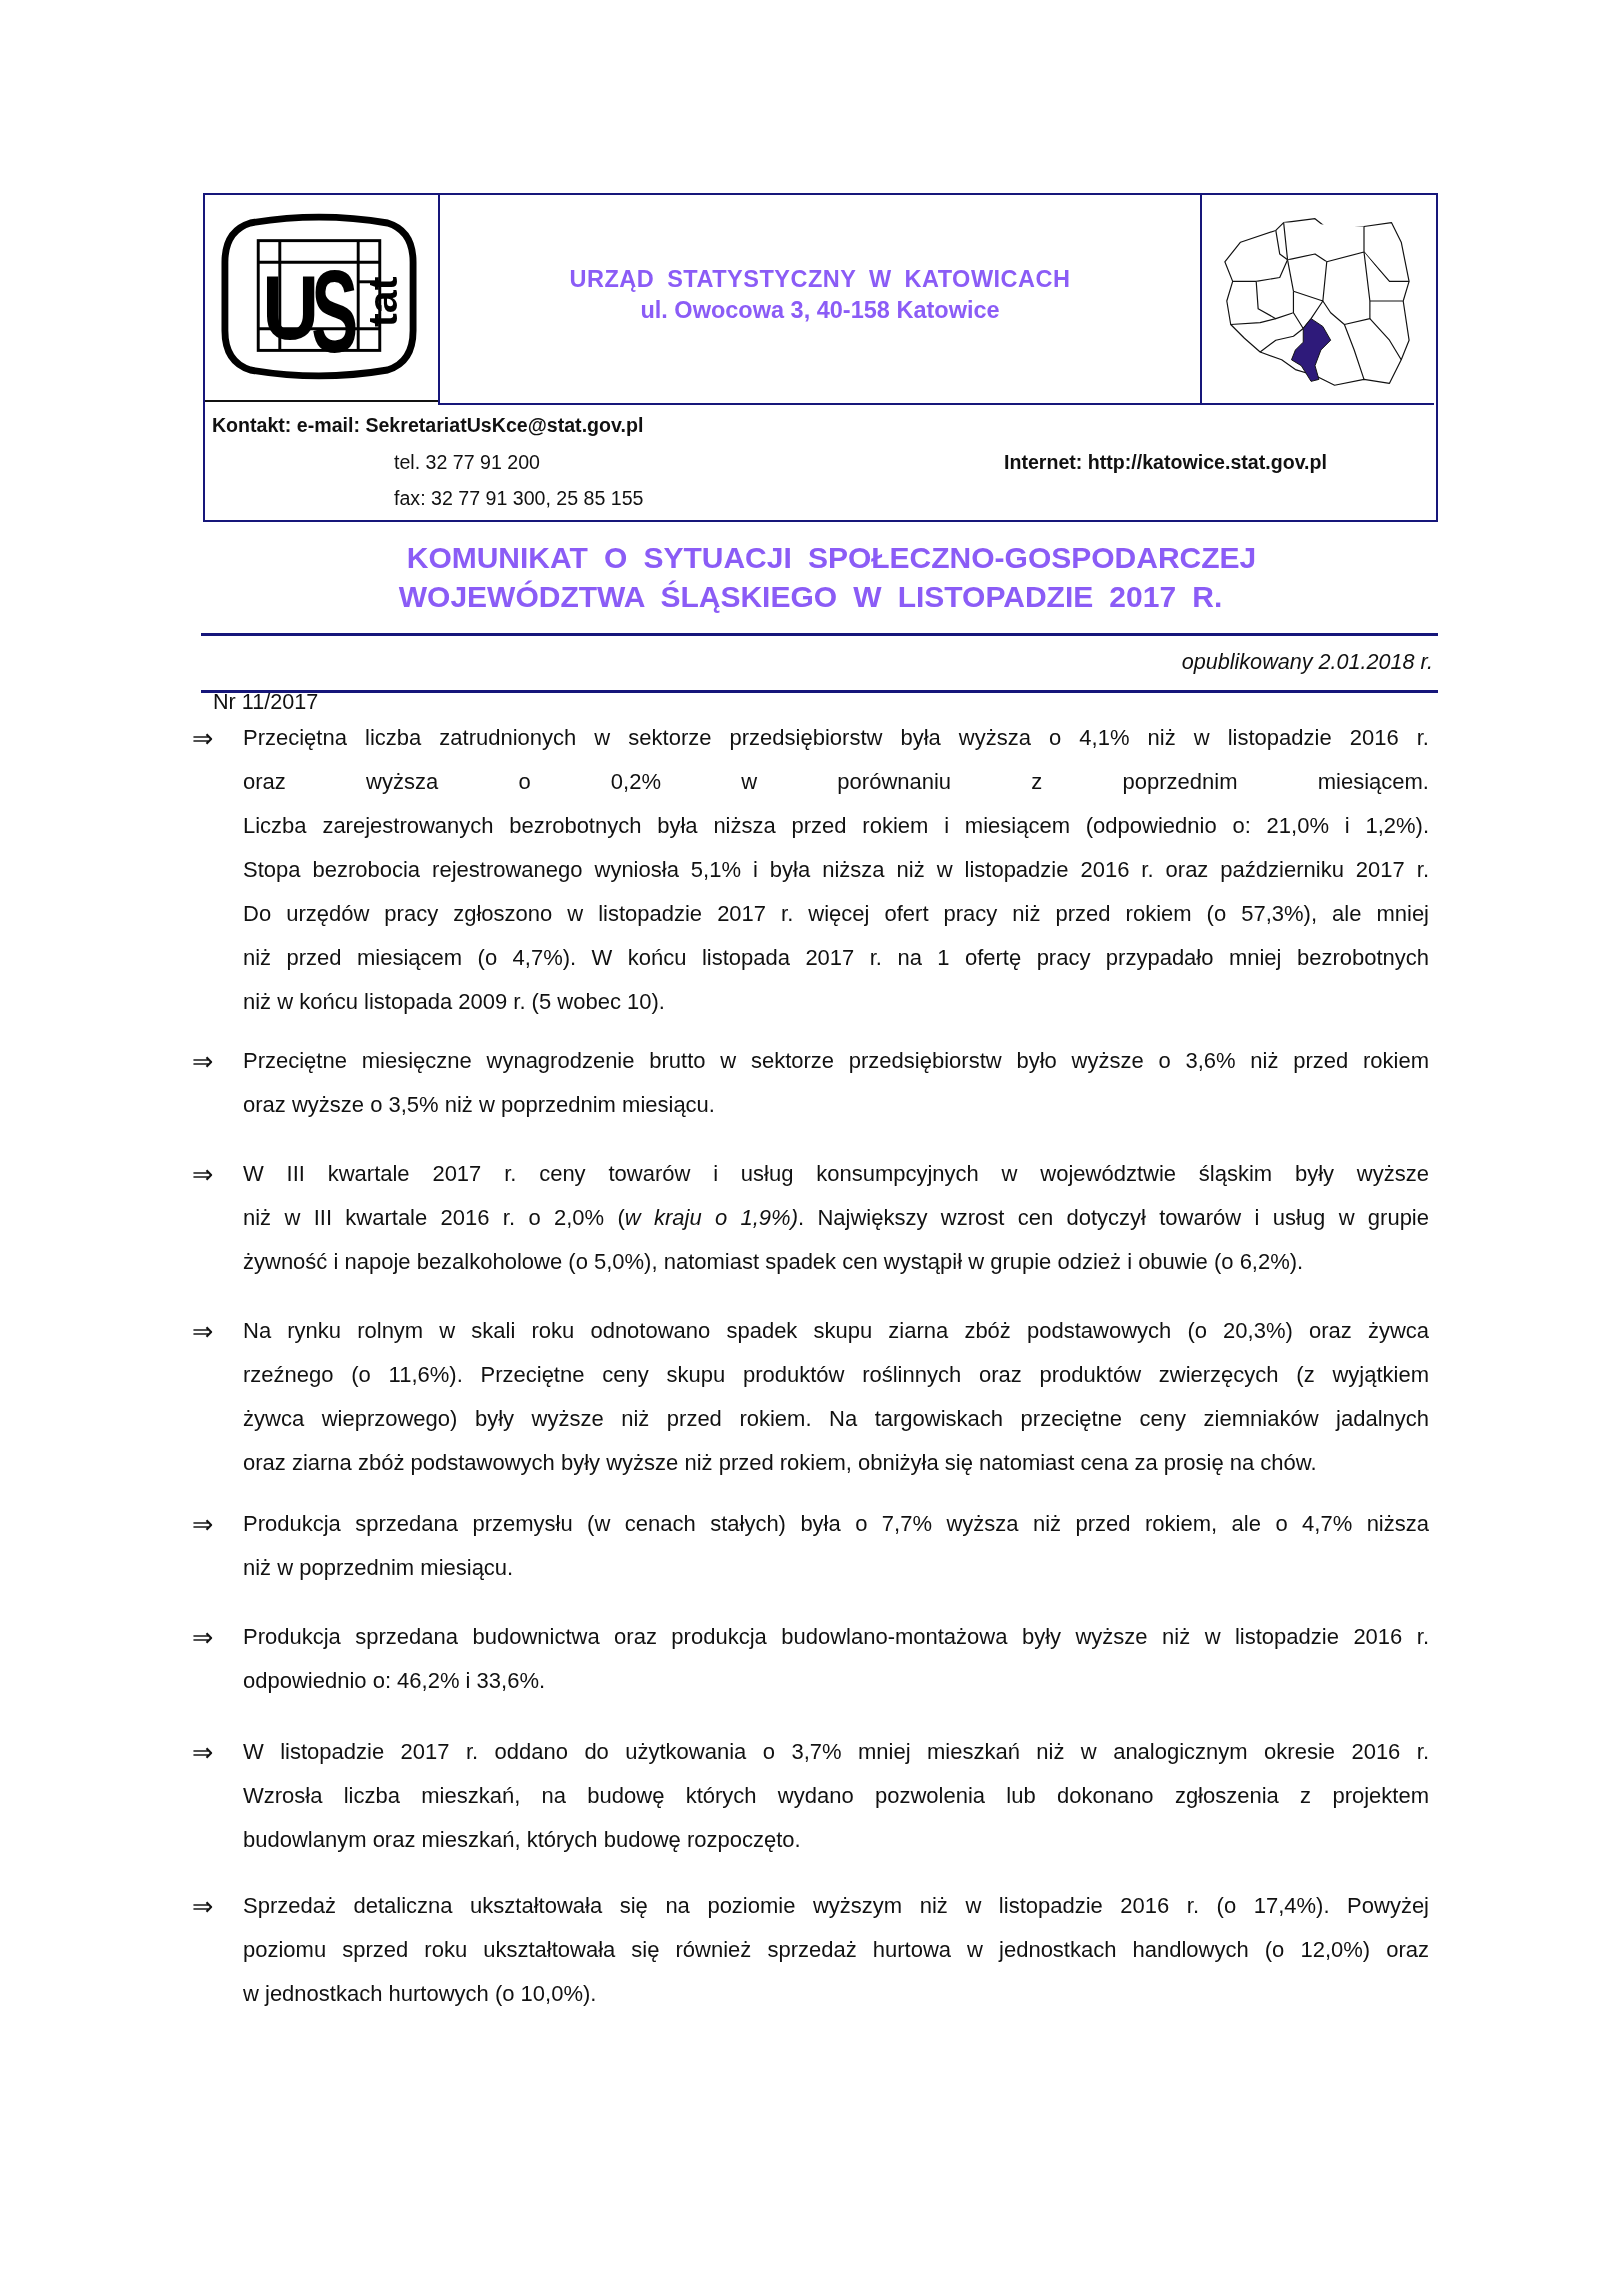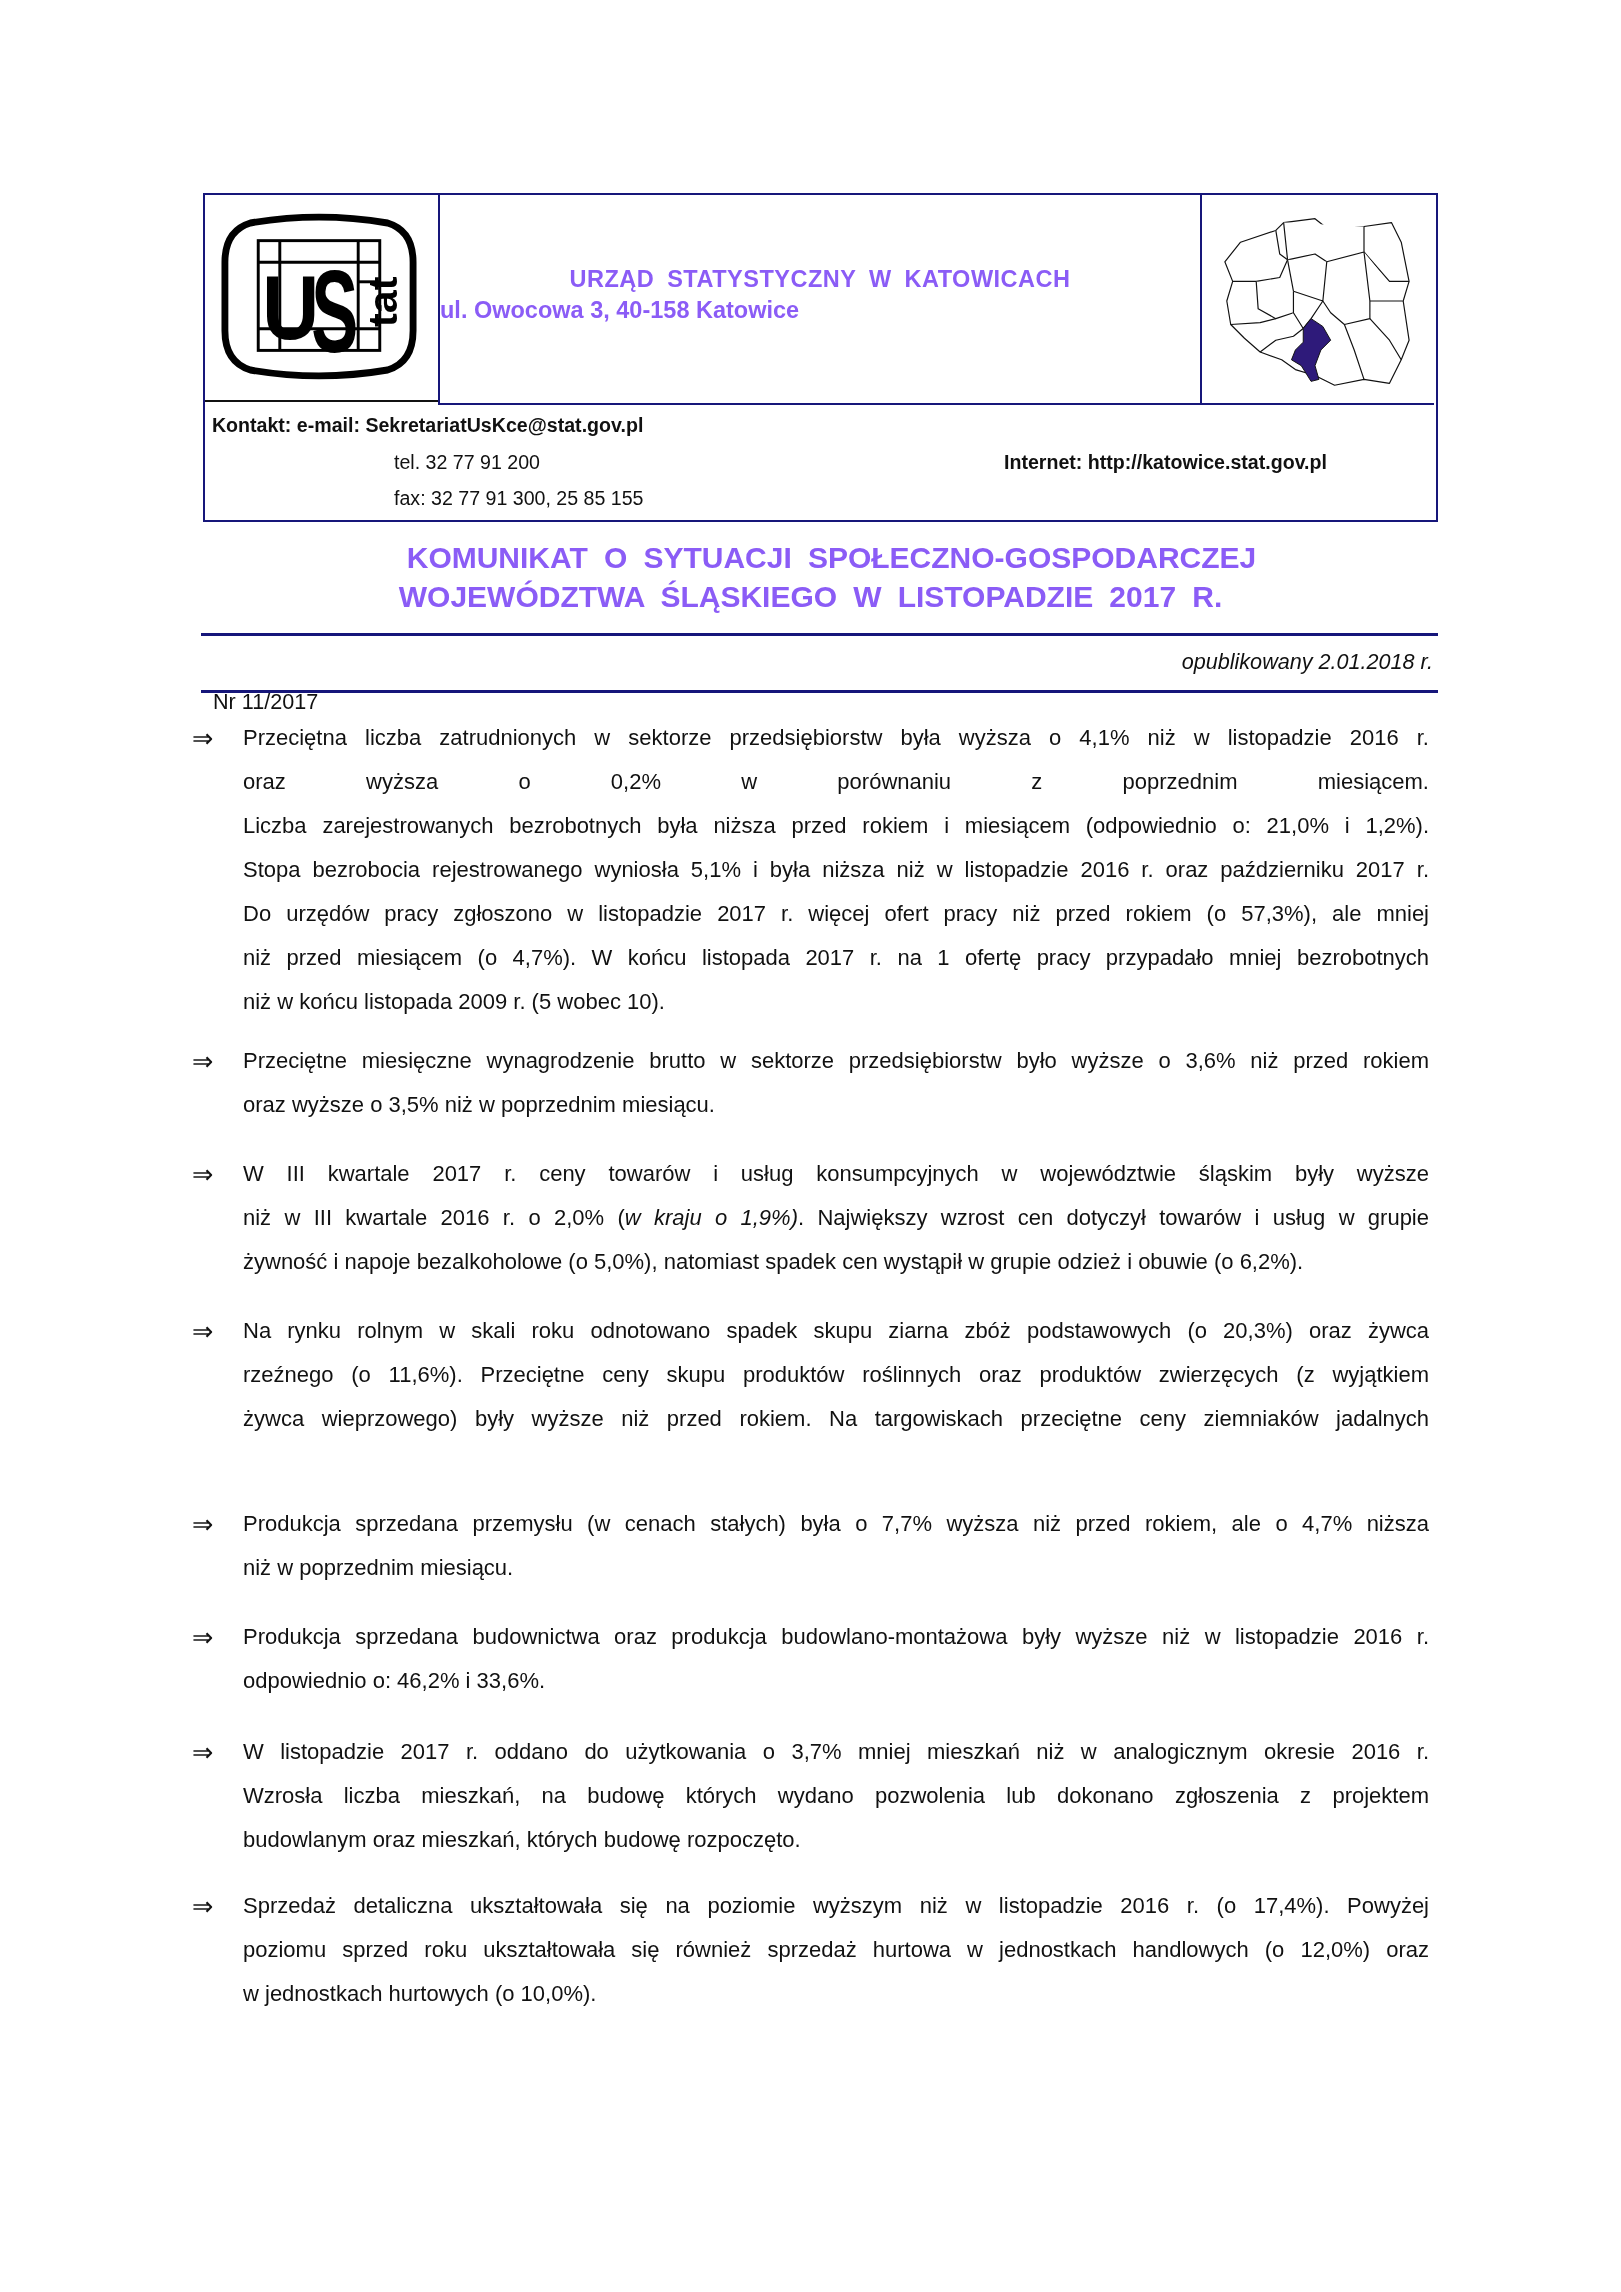--- a/index.html
+++ b/index.html
@@ -3,21 +3,21 @@
 <meta charset="utf-8">
 <style>
   html, body { margin:0; padding:0; background:#ffffff; }
   body { width:1621px; height:2293px; position:relative; overflow:hidden; font-family:"Liberation Sans", sans-serif; color:#111; }
   .navy { color:#8b5cf6; }
   .hdr-box { position:absolute; left:203px; top:193px; width:1235px; height:329px; border:2.9px solid #16167a; box-sizing:border-box; }
   .logo-cell { position:absolute; left:0; top:0; width:235px; height:207px; border-bottom:2px solid #111; box-sizing:border-box; }
   .mid-cell { position:absolute; left:233px; top:0; width:764px; height:210px; border-left:2.9px solid #16167a; border-right:2.9px solid #16167a; border-bottom:2.9px solid #16167a; box-sizing:border-box; }
   .map-cell { position:absolute; left:994px; top:0; width:235px; height:210px; border-bottom:2.9px solid #16167a; box-sizing:border-box; }
   .org-name { position:absolute; left:0; right:0; top:71px; text-align:center; font-weight:bold; font-size:23.5px; letter-spacing:0.5px; word-spacing:5.9px; }
-  .org-addr { position:absolute; left:0; right:0; top:102px; font-weight:bold; font-size:23.5px; }
+  .org-addr { position:absolute; left:0; right:0; top:102px; text-align:center; font-weight:bold; font-size:23.5px; }
   .contact { position:absolute; font-size:19.6px; }
   .contact.bold { font-weight:bold; }
   .title { position:absolute; left:0; width:1621px; text-align:center; font-weight:bold; font-size:30px; word-spacing:7.8px; }
   .rule { position:absolute; left:201px; width:1237px; height:2.9px; background:#16167a; }
   .meta { position:absolute; font-size:21.6px; }
   .para { position:absolute; left:243px; width:1186px; font-size:22px; line-height:44px; text-align:justify; }
   .para .line { display:block; text-align:justify; text-align-last:justify; white-space:nowrap; }
   .para .line.last { text-align-last:left; }
   .arrow { position:absolute; left:192px; font-size:25.5px; line-height:44px; }
   .it { font-style:italic; }
@@ -101,20 +101,21 @@
     <div class="para" style="top: 1152px;">
       <span class="line">W III kwartale 2017 r. ceny towarów i usług konsumpcyjnych w województwie śląskim były wyższe</span>
       <span class="line">niż w III kwartale 2016 r. o 2,0% (<span class="it">w kraju o 1,9%)</span>. Największy wzrost cen dotyczył towarów i usług w grupie</span>
       <span class="line last">żywność i napoje bezalkoholowe (o 5,0%), natomiast spadek cen wystąpił w grupie odzież i obuwie (o 6,2%).</span>
     </div>
     <div class="arrow" style="top: 1309px;">⇒</div>
     <div class="para" style="top: 1309px;">
       <span class="line">Na rynku rolnym w skali roku odnotowano spadek skupu ziarna zbóż podstawowych (o 20,3%) oraz żywca</span>
       <span class="line">rzeźnego (o 11,6%). Przeciętne ceny skupu produktów roślinnych oraz produktów zwierzęcych (z wyjątkiem</span>
       <span class="line">żywca wieprzowego) były wyższe niż przed rokiem. Na targowiskach przeciętne ceny ziemniaków jadalnych</span>
+      <span class="line last">oraz ziarna zbóż podstawowych były wyższe niż przed rokiem, obniżyła się natomiast cena za prosię na chów.</span>
     </div>
     <div class="arrow" style="top: 1502px;">⇒</div>
     <div class="para" style="top: 1502px;">
       <span class="line">Produkcja sprzedana przemysłu (w cenach stałych) była o 7,7% wyższa niż przed rokiem, ale o 4,7% niższa</span>
       <span class="line last">niż w poprzednim miesiącu.</span>
     </div>
     <div class="arrow" style="top: 1615px;">⇒</div>
     <div class="para" style="top: 1615px;">
       <span class="line">Produkcja sprzedana budownictwa oraz produkcja budowlano-montażowa były wyższe niż w listopadzie 2016 r.</span>
       <span class="line last">odpowiednio o: 46,2% i 33,6%.</span>

